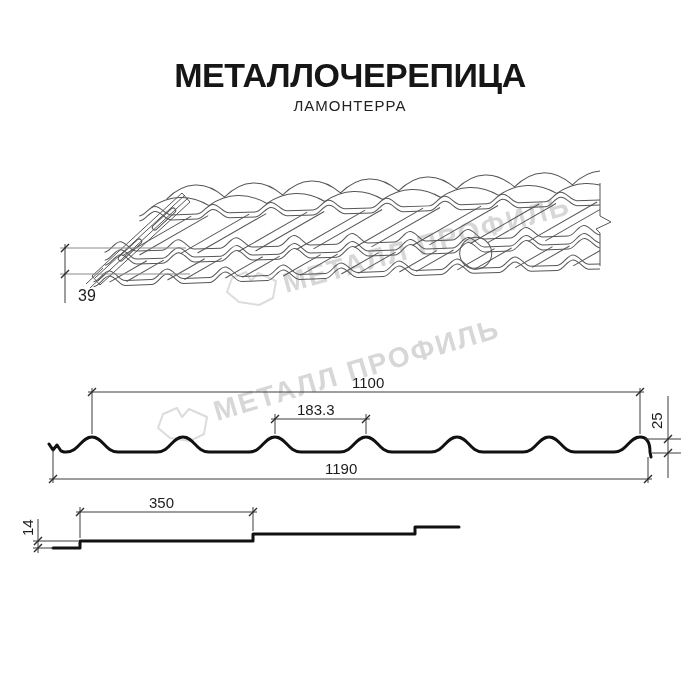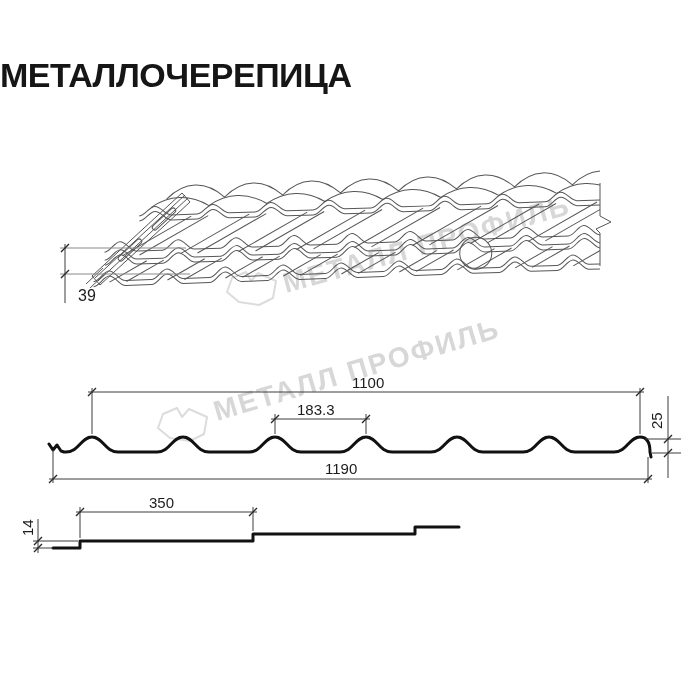--- a/index.html
+++ b/index.html
@@ -1,18 +1,18 @@
 <!DOCTYPE html>
 <html><head>
 <meta charset="utf-8">
 <style>
   html,body{margin:0;padding:0;background:#ffffff;}
   .page{position:relative;width:700px;height:700px;background:#ffffff;overflow:hidden;
         font-family:"Liberation Sans",sans-serif;}
-  .title-block{position:absolute;top:0;left:0;width:700px;}
+  .title-block{position:absolute;top:0;left:0;width:700px;text-align:center;}
   .main-title{margin:58px 0 0 0;font-size:34px;font-weight:700;letter-spacing:-0.5px;
               color:#161616;line-height:1.0;}
   .sub-title{margin:6px 0 0 0;font-size:15px;font-weight:400;letter-spacing:1px;
              color:#222222;line-height:1.0;}
   svg{position:absolute;top:0;left:0;}
   svg text{font-family:"Liberation Sans",sans-serif;fill:#1c1c1c;font-size:15px;}
   text.dim39{font-size:16px;}
   text.wm{font-size:28px;font-weight:700;letter-spacing:2px;fill:#d7d7d7;}
   .thin{stroke:#565656;stroke-width:1;fill:none;}
   .dimline{stroke:#3c3c3c;stroke-width:1;fill:none;}
@@ -21,20 +21,21 @@
   .thick{stroke:#111111;stroke-width:3;fill:none;stroke-linecap:round;stroke-linejoin:round;}
   .wmshape{stroke:#dcdcdc;stroke-width:2;fill:none;stroke-linejoin:round;}
 </style>
 </head>
 <body>
 
 <div class="page">
 
   <div class="title-block">
     <h1 class="main-title">МЕТАЛЛОЧЕРЕПИЦА</h1>
+    <div class="sub-title">ЛАМОНТЕРРА</div>
   </div>
 
   <svg width="700" height="700" viewBox="0 0 700 700">
 
     <g>
       <polygon class="wmshape" transform="translate(227,272)" points="0,20 5,6 19,0 24,9 31,1 49,9 46,26 32,33 12,30"></polygon>
       <text class="wm" transform="translate(286,293) rotate(-15.5)">МЕТАЛЛ ПРОФИЛЬ</text>
     </g>
     <g>
       <polygon class="wmshape" transform="translate(158,408)" points="0,20 5,6 19,0 24,9 31,1 49,9 46,26 32,33 12,30"></polygon>

